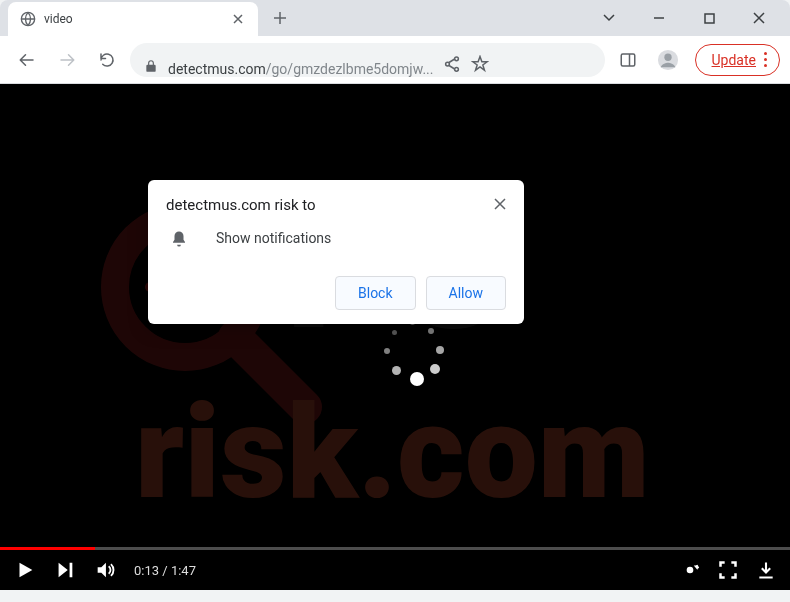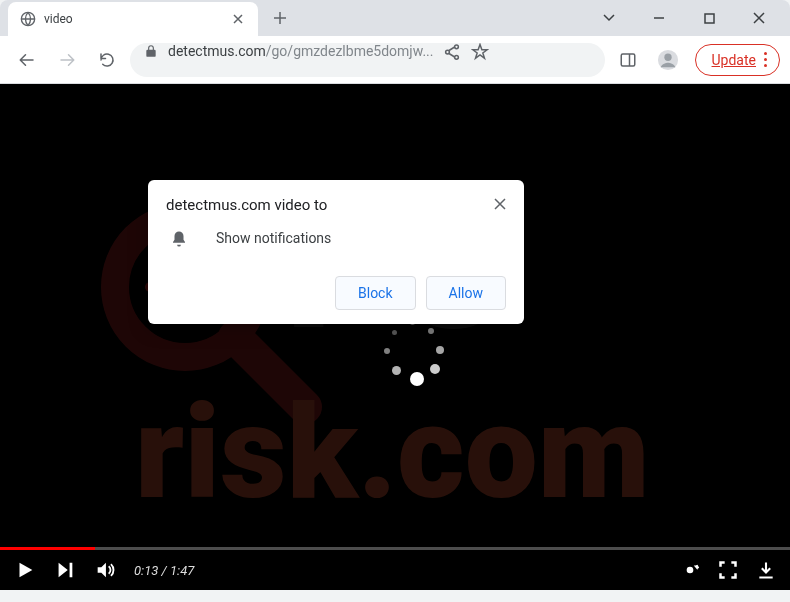--- a/index.html
+++ b/index.html
@@ -12,42 +12,42 @@
 .tab-title { font-size: 12px; color: #3c4043; flex: 1; }
 .tab-close { width: 16px; height: 16px; display: flex; align-items: center; justify-content: center; color: #5f6368; cursor: pointer; }
 .newtab { width: 28px; height: 28px; display: flex; align-items: center; justify-content: center; color: #5f6368; margin-left: 8px; margin-bottom: 4px; cursor: pointer; }
 .window-controls { position: absolute; right: 8px; top: 2px; display: flex; gap: 4px; }
 .wc-btn { width: 46px; height: 32px; display: flex; align-items: center; justify-content: center; color: #3c4043; cursor: pointer; }
 
 
 .toolbar { height: 48px; background: #fff; display: flex; align-items: center; padding: 0 10px; gap: 6px; border-bottom: 1px solid #dadce0; }
 .tb-btn { width: 34px; height: 34px; display: flex; align-items: center; justify-content: center; color: #5f6368; border-radius: 50%; cursor: pointer; }
 .tb-btn.disabled { color: #bdc1c6; }
-.addressbar { flex: 1; height: 34px; background: #f1f3f4; border-radius: 17px; display: flex; align-items: flex-start; padding: 0 14px; gap: 10px; }
+.addressbar { flex: 1; height: 34px; background: #f1f3f4; border-radius: 17px; display: flex; align-items: flex-end; padding: 0 14px; gap: 10px; }
 .addr-lock { color: #5f6368; }
 .addr-text { font-size: 14px; color: #3c4043; white-space: nowrap; overflow: hidden; }
 .addr-text .dim { color: #80868b; }
 .update-pill { height: 32px; border: 1px solid #d93025; color: #d93025; border-radius: 16px; display: flex; align-items: center; padding: 0 12px 0 16px; gap: 8px; font-size: 14px; cursor: pointer; margin-left: 4px; text-decoration: underline; }
 .update-dots { display: flex; flex-direction: column; gap: 3px; }
 .update-dots span { width: 3px; height: 3px; background: #d93025; border-radius: 50%; }
 
 
 .content { position: relative; width: 100%; height: 506px; background: #000; overflow: hidden; }
 
 
 .watermark { position: absolute; inset: 0; display: flex; align-items: center; justify-content: center; opacity: 0.22; pointer-events: none; }
 
 
 .spinner { position: absolute; left: 380px; top: 234px; width: 64px; height: 64px; pointer-events: none; }
 .spinner .dot { position: absolute; border-radius: 50%; background: #fff; }
 
 
 .progress { position: absolute; left: 0; right: 0; bottom: 40px; height: 3px; background: rgba(255,255,255,0.3); }
 .progress-fill { height: 100%; background: #ff0000; }
-.vcontrols { position: absolute; left: 0; right: 0; bottom: 0; height: 40px; display: flex; align-items: center; padding: 0 14px; gap: 18px; color: #fff; font-style: italic; }
+.vcontrols { position: absolute; left: 0; right: 0; bottom: 0; height: 40px; display: flex; align-items: center; padding: 0 14px; gap: 18px; color: #fff; }
 .vc-btn { display: flex; align-items: center; justify-content: center; cursor: pointer; }
 .vc-time { font-size: 13px; color: #ddd; }
 .vc-spacer { flex: 1; }
 
 
 .notif { position: absolute; left: 148px; top: 96px; width: 376px; background: #fff; border-radius: 6px; box-shadow: 0 4px 20px rgba(0,0,0,0.3); padding: 16px 18px 14px 18px; }
 .notif-close { position: absolute; right: 10px; top: 10px; width: 28px; height: 28px; display: flex; align-items: center; justify-content: center; color: #5f6368; cursor: pointer; border-radius: 50%; }
 .notif-title { font-size: 15px; color: #202124; margin-bottom: 16px; }
 .notif-row { display: flex; gap: 28px; margin-bottom: 24px; padding-left: 4px; }
 .notif-bell { color: #5f6368; }
@@ -224,21 +224,21 @@
         </svg>
       </div>
   </div>
 
   <div class="notif">
     <div class="notif-close">
       <svg width="12" height="12" viewBox="0 0 12 12">
           <path d="M1 1l10 10M11 1L1 11" stroke="#5f6368" stroke-width="1.5"></path>
         </svg>
     </div>
-    <div class="notif-title">detectmus.com video to</div>
+    <div class="notif-title">detectmus.com risk to</div>
     <div class="notif-row">
       <span class="notif-bell">
         <svg width="18" height="18" viewBox="0 0 24 24" fill="#5f6368">
             <path d="M12 2a6 6 0 0 0-6 6v5l-2 3v1h16v-1l-2-3V8a6 6 0 0 0-6-6zm0 20a2.5 2.5 0 0 0 2.5-2.5h-5A2.5 2.5 0 0 0 12 22z"></path>
           </svg>
       </span>
       <span class="notif-msg">Show notifications</span>
     </div>
     <div class="notif-actions">
       <div class="notif-btn">

